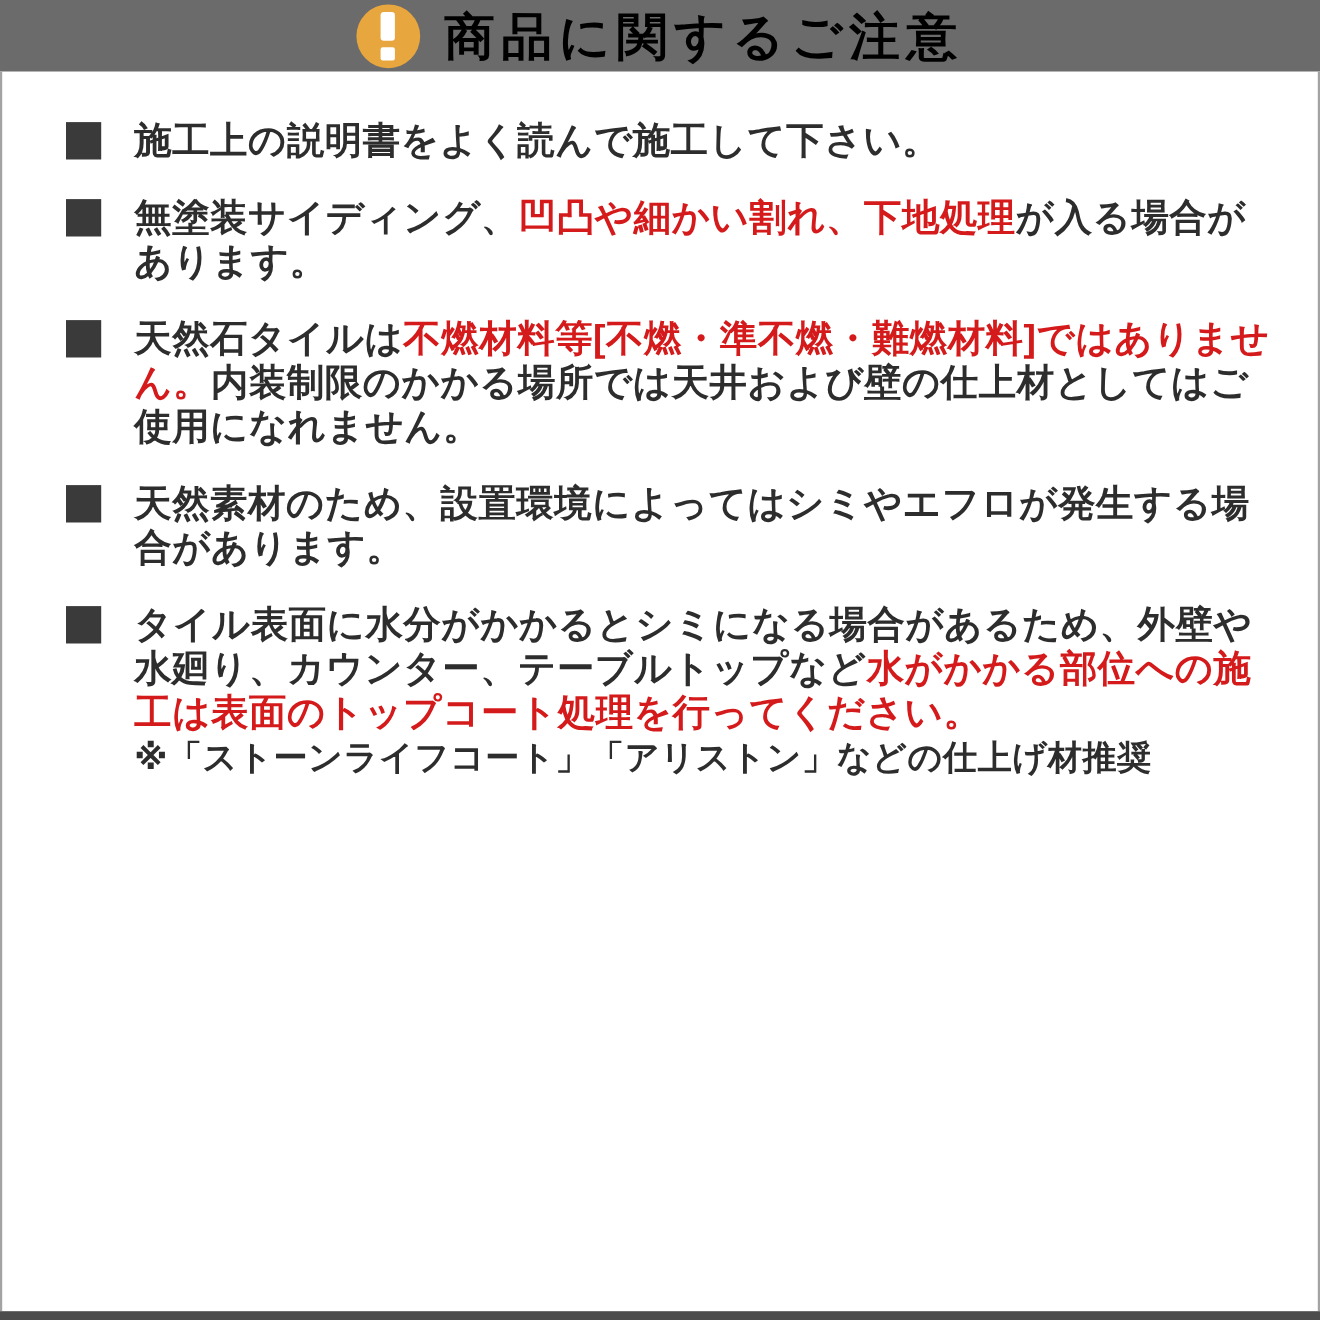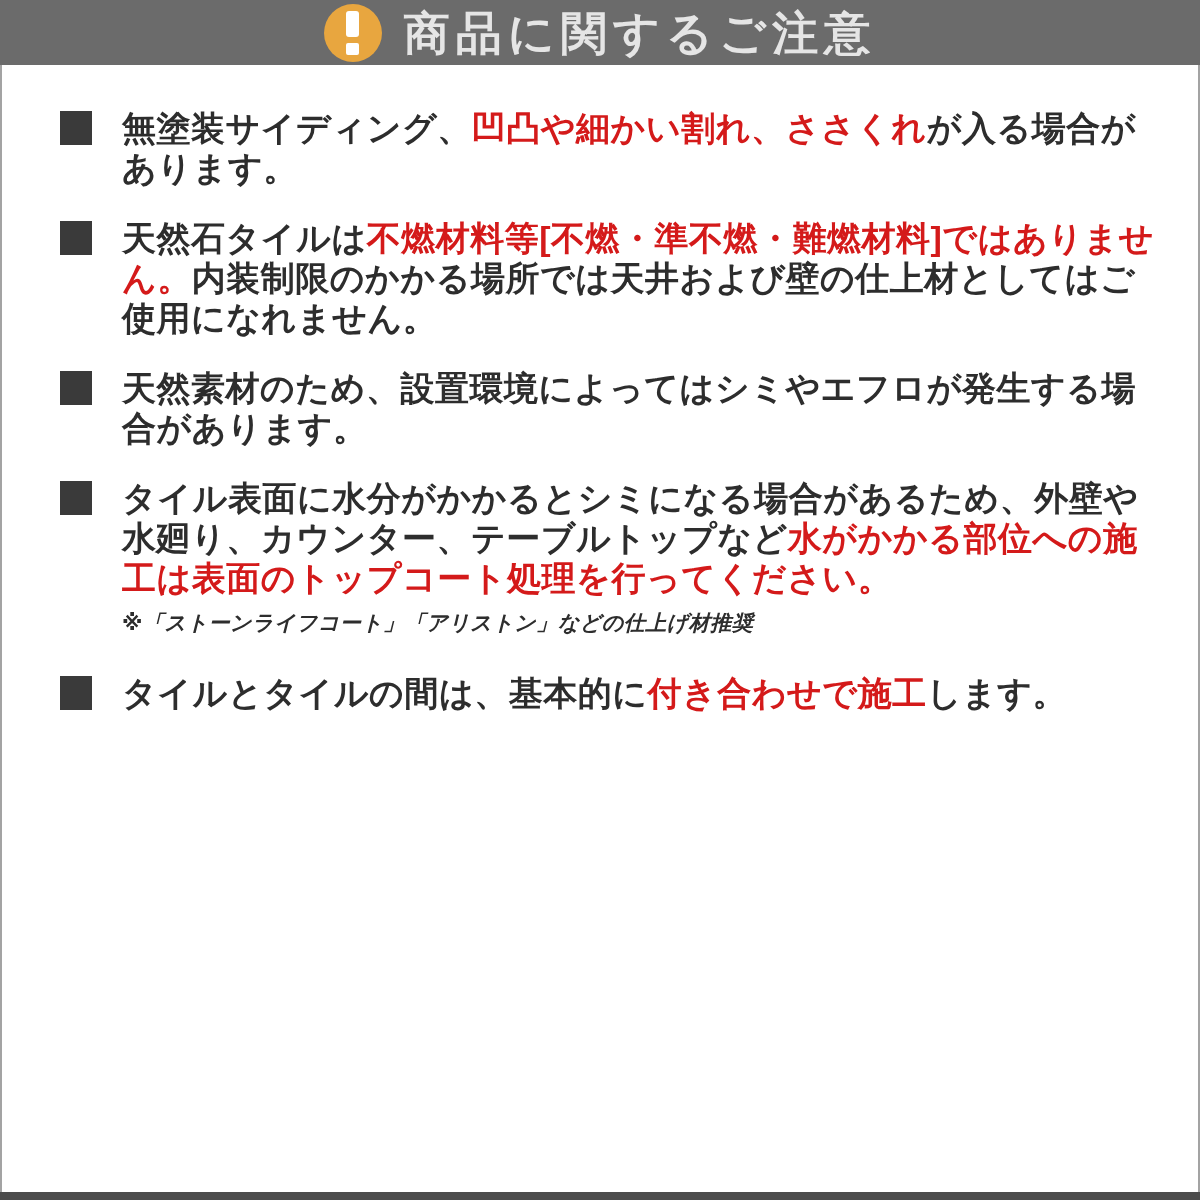--- a/index.html
+++ b/index.html
@@ -28,21 +28,21 @@
   }
   .excl-icon{
     width:58px;height:58px;border-radius:50%;
     background:var(--icon-orange);
     display:flex;flex-direction:column;align-items:center;justify-content:center;
     gap:6px;flex:0 0 58px;
   }
   .excl-bar{width:13px;height:26px;background:#fff;border-radius:3px;}
   .excl-dot{width:13px;height:12px;background:#fff;border-radius:2px;}
   .header-title{
-    color:#e5e5e5;font-size:46px;font-weight:bold;
+    color:#000000;font-size:46px;font-weight:bold;
     letter-spacing:6px;line-height:1;
     white-space:nowrap;
   }
   .content{
     flex:1 1 auto;
     border-left:2px solid var(--side-border);
     border-right:2px solid var(--side-border);
     padding:43px 42px 0 58px;
     box-sizing:border-box;
     overflow:hidden;
@@ -60,53 +60,53 @@
     margin:3px 30px 0 0;
   }
   .text{
     margin:0;flex:1 1 auto;
     font-size:34px;font-weight:bold;
     line-height:40px;
     color:var(--text);
     letter-spacing:0.5px;
   }
   .text .red{color:var(--red);}
-  .text .note{font-size:21px;font-style:italic;}
+  .text .note{font-size:31px;}
   .bottom-bar{
     height:8px;flex:0 0 8px;
     background:var(--bottom-bar);
   }
 </style>
 </head>
 <body>
 
 <div class="header">
   <div class="excl-icon">
     <div class="excl-bar"></div>
     <div class="excl-dot"></div>
   </div>
   <div class="header-title">商品に関するご注意</div>
 </div>
 
 <div class="content">
     <div class="item">
       <span class="bullet"></span>
-      <p class="text"><span class="">無塗装サイディング、</span><span class="red">凹凸や細かい割れ、ささくれ</span><span class="">が入る場合があります。</span></p>
+      <p class="text"><span class="">施工上の説明書をよく読んで施工して下さい。</span></p>
+    </div>
+    <div class="item">
+      <span class="bullet"></span>
+      <p class="text"><span class="">無塗装サイディング、</span><span class="red">凹凸や細かい割れ、下地処理</span><span class="">が入る場合があります。</span></p>
     </div>
     <div class="item">
       <span class="bullet"></span>
       <p class="text"><span class="">天然石タイルは</span><span class="red">不燃材料等[不燃・準不燃・難燃材料]ではありません。</span><span class="">内装制限のかかる場所では天井および壁の仕上材としてはご使用になれません。</span></p>
     </div>
     <div class="item">
       <span class="bullet"></span>
       <p class="text"><span class="">天然素材のため、設置環境によってはシミやエフロが発生する場合があります。</span></p>
     </div>
     <div class="item">
       <span class="bullet"></span>
       <p class="text"><span class="">タイル表面に水分がかかるとシミになる場合があるため、外壁や水廻り、カウンター、テーブルトップなど</span><span class="red">水がかかる部位への施工は表面のトップコート処理を行ってください。</span><br><span class=" note">※「ストーンライフコート」「アリストン」などの仕上げ材推奨</span></p>
     </div>
-    <div class="item">
-      <span class="bullet"></span>
-      <p class="text"><span class="">タイルとタイルの間は、基本的に</span><span class="red">付き合わせで施工</span><span class="">します。</span></p>
-    </div>
   </div>
 
 <div class="bottom-bar"></div>
 
 </body></html>

